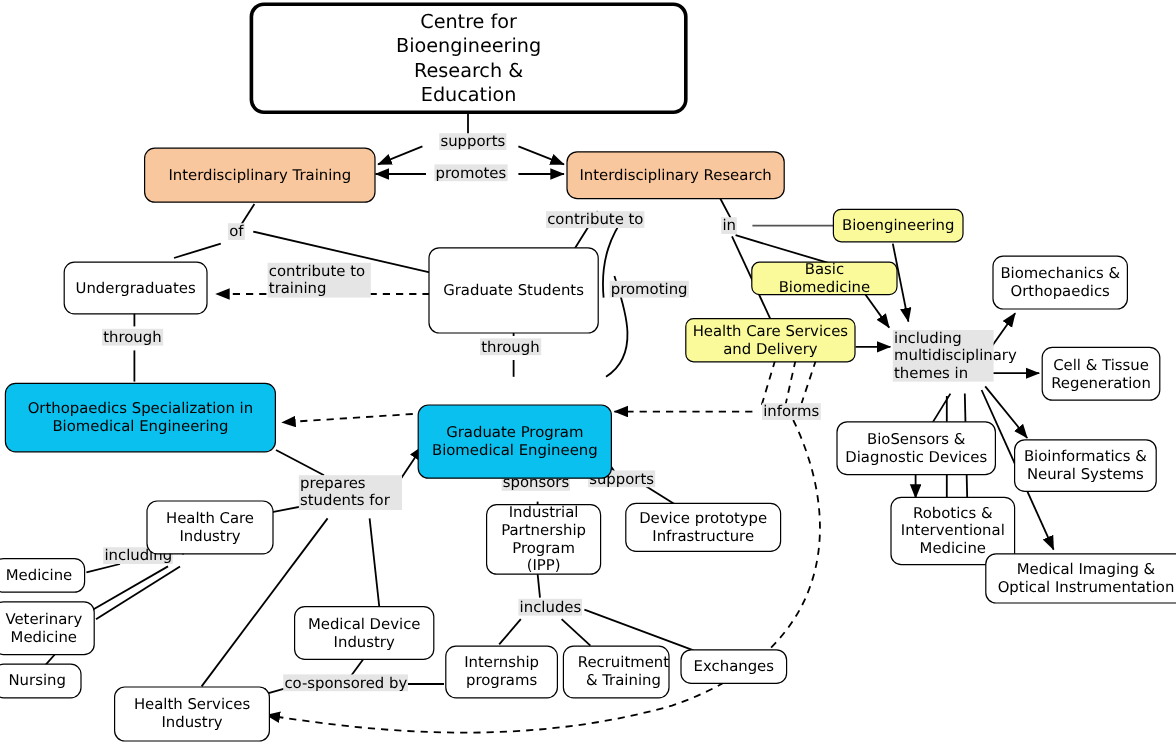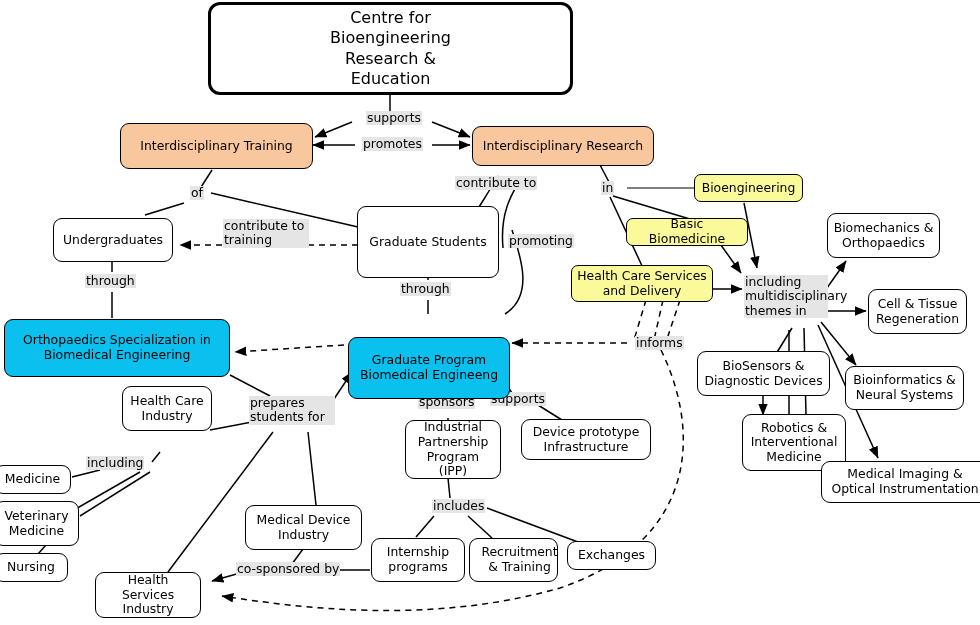--- a/index.html
+++ b/index.html
@@ -168,41 +168,41 @@
   </div>
 
   <div class="node" style="left:742px;top:414px;width:104px;height:57px;">
     <span>Robotics &amp; Interventional Medicine</span>
   </div>
 
   <div class="node" style="left:821px;top:461px;width:168px;height:42px;">
     <span>Medical Imaging &amp; Optical Instrumentation</span>
   </div>
 
-  <div class="node" style="left:122px;top:386px;width:90px;height:45px;align-items:center;">
+  <div class="node" style="left:122px;top:417px;width:106px;height:45px;align-items:center;">
     <span>Health Care Industry</span>
   </div>
 
   <div class="node" style="left:-6px;top:465px;width:77px;height:29px;">
     <span>Medicine</span>
   </div>
 
   <div class="node" style="left:-6px;top:501px;width:85px;height:45px;">
     <span>Veterinary Medicine</span>
   </div>
 
   <div class="node" style="left:-6px;top:553px;width:74px;height:29px;">
     <span>Nursing</span>
   </div>
 
   <div class="node" style="left:245px;top:505px;width:117px;height:45px;">
     <span>Medical Device Industry</span>
   </div>
 
-  <div class="node" style="left:95px;top:572px;width:106px;height:46px;">
+  <div class="node" style="left:95px;top:572px;width:130px;height:46px;">
     <span>Health Services Industry</span>
   </div>
 
   <div class="node" style="left:405px;top:420px;width:96px;height:59px;">
     <span>Industrial Partnership Program (IPP)</span>
   </div>
 
   <div class="node" style="left:521px;top:419px;width:130px;height:41px;">
     <span>Device prototype Infrastructure</span>
   </div>

